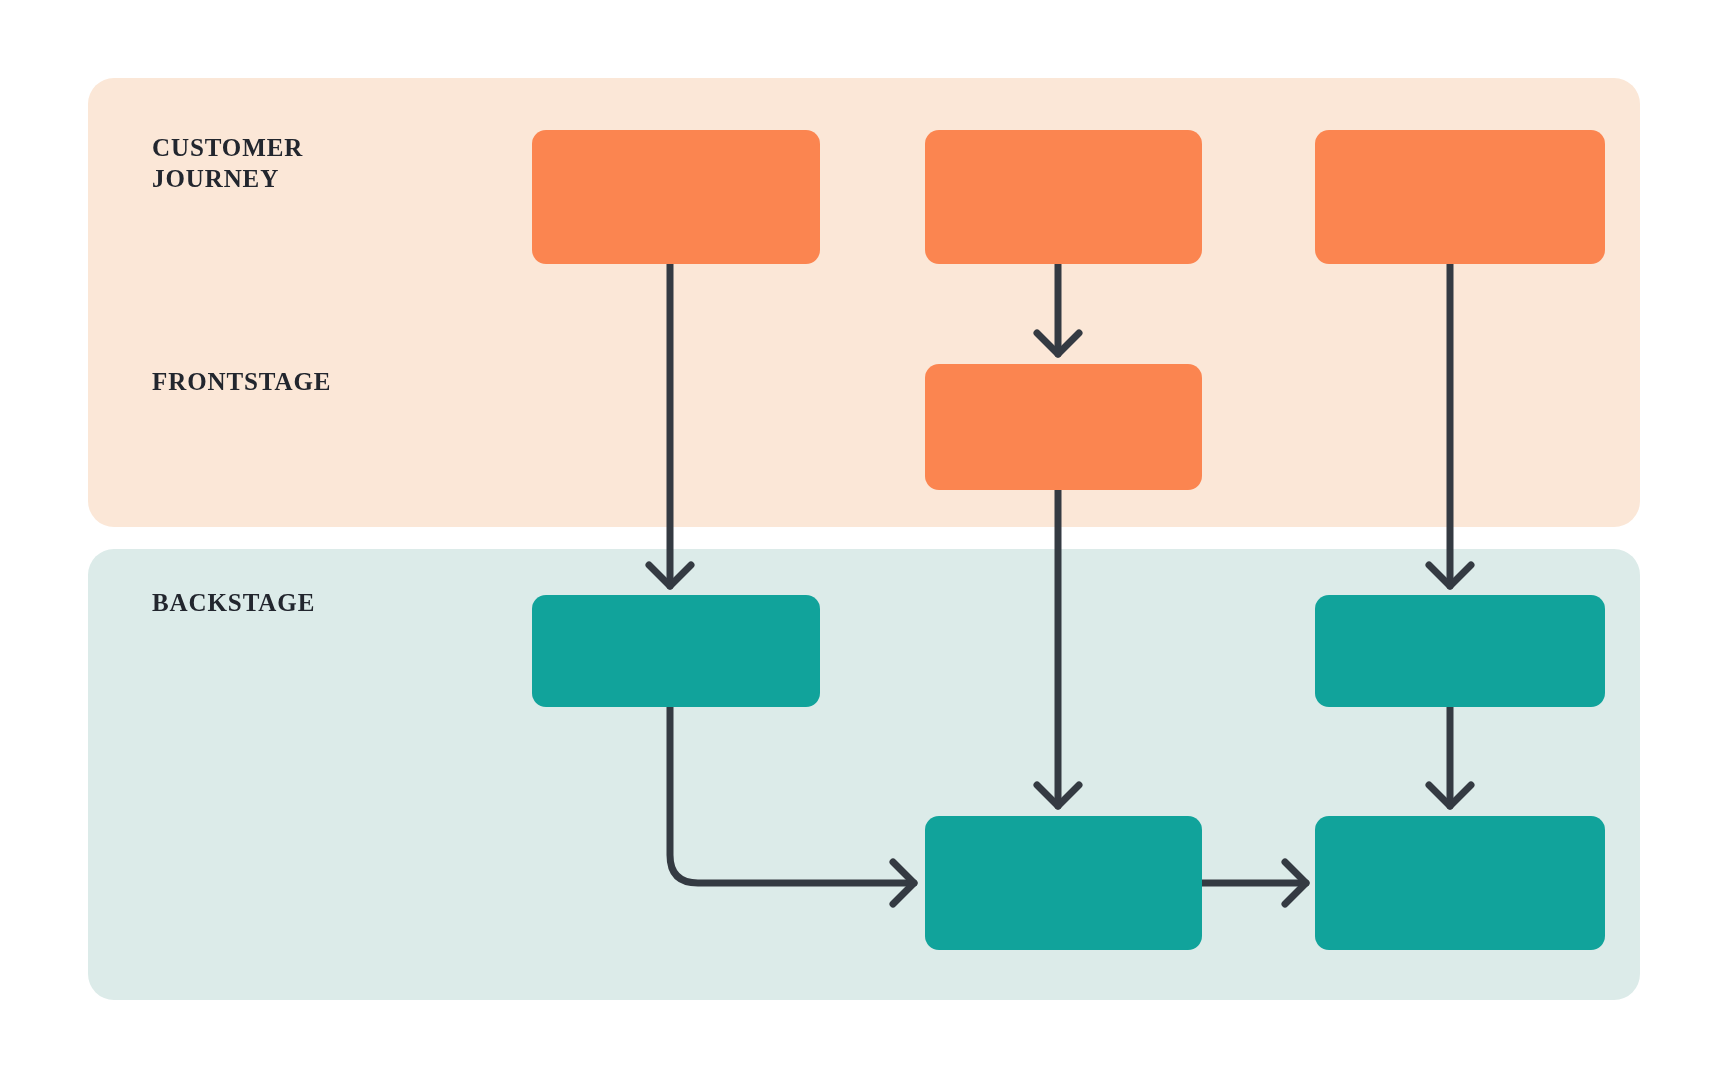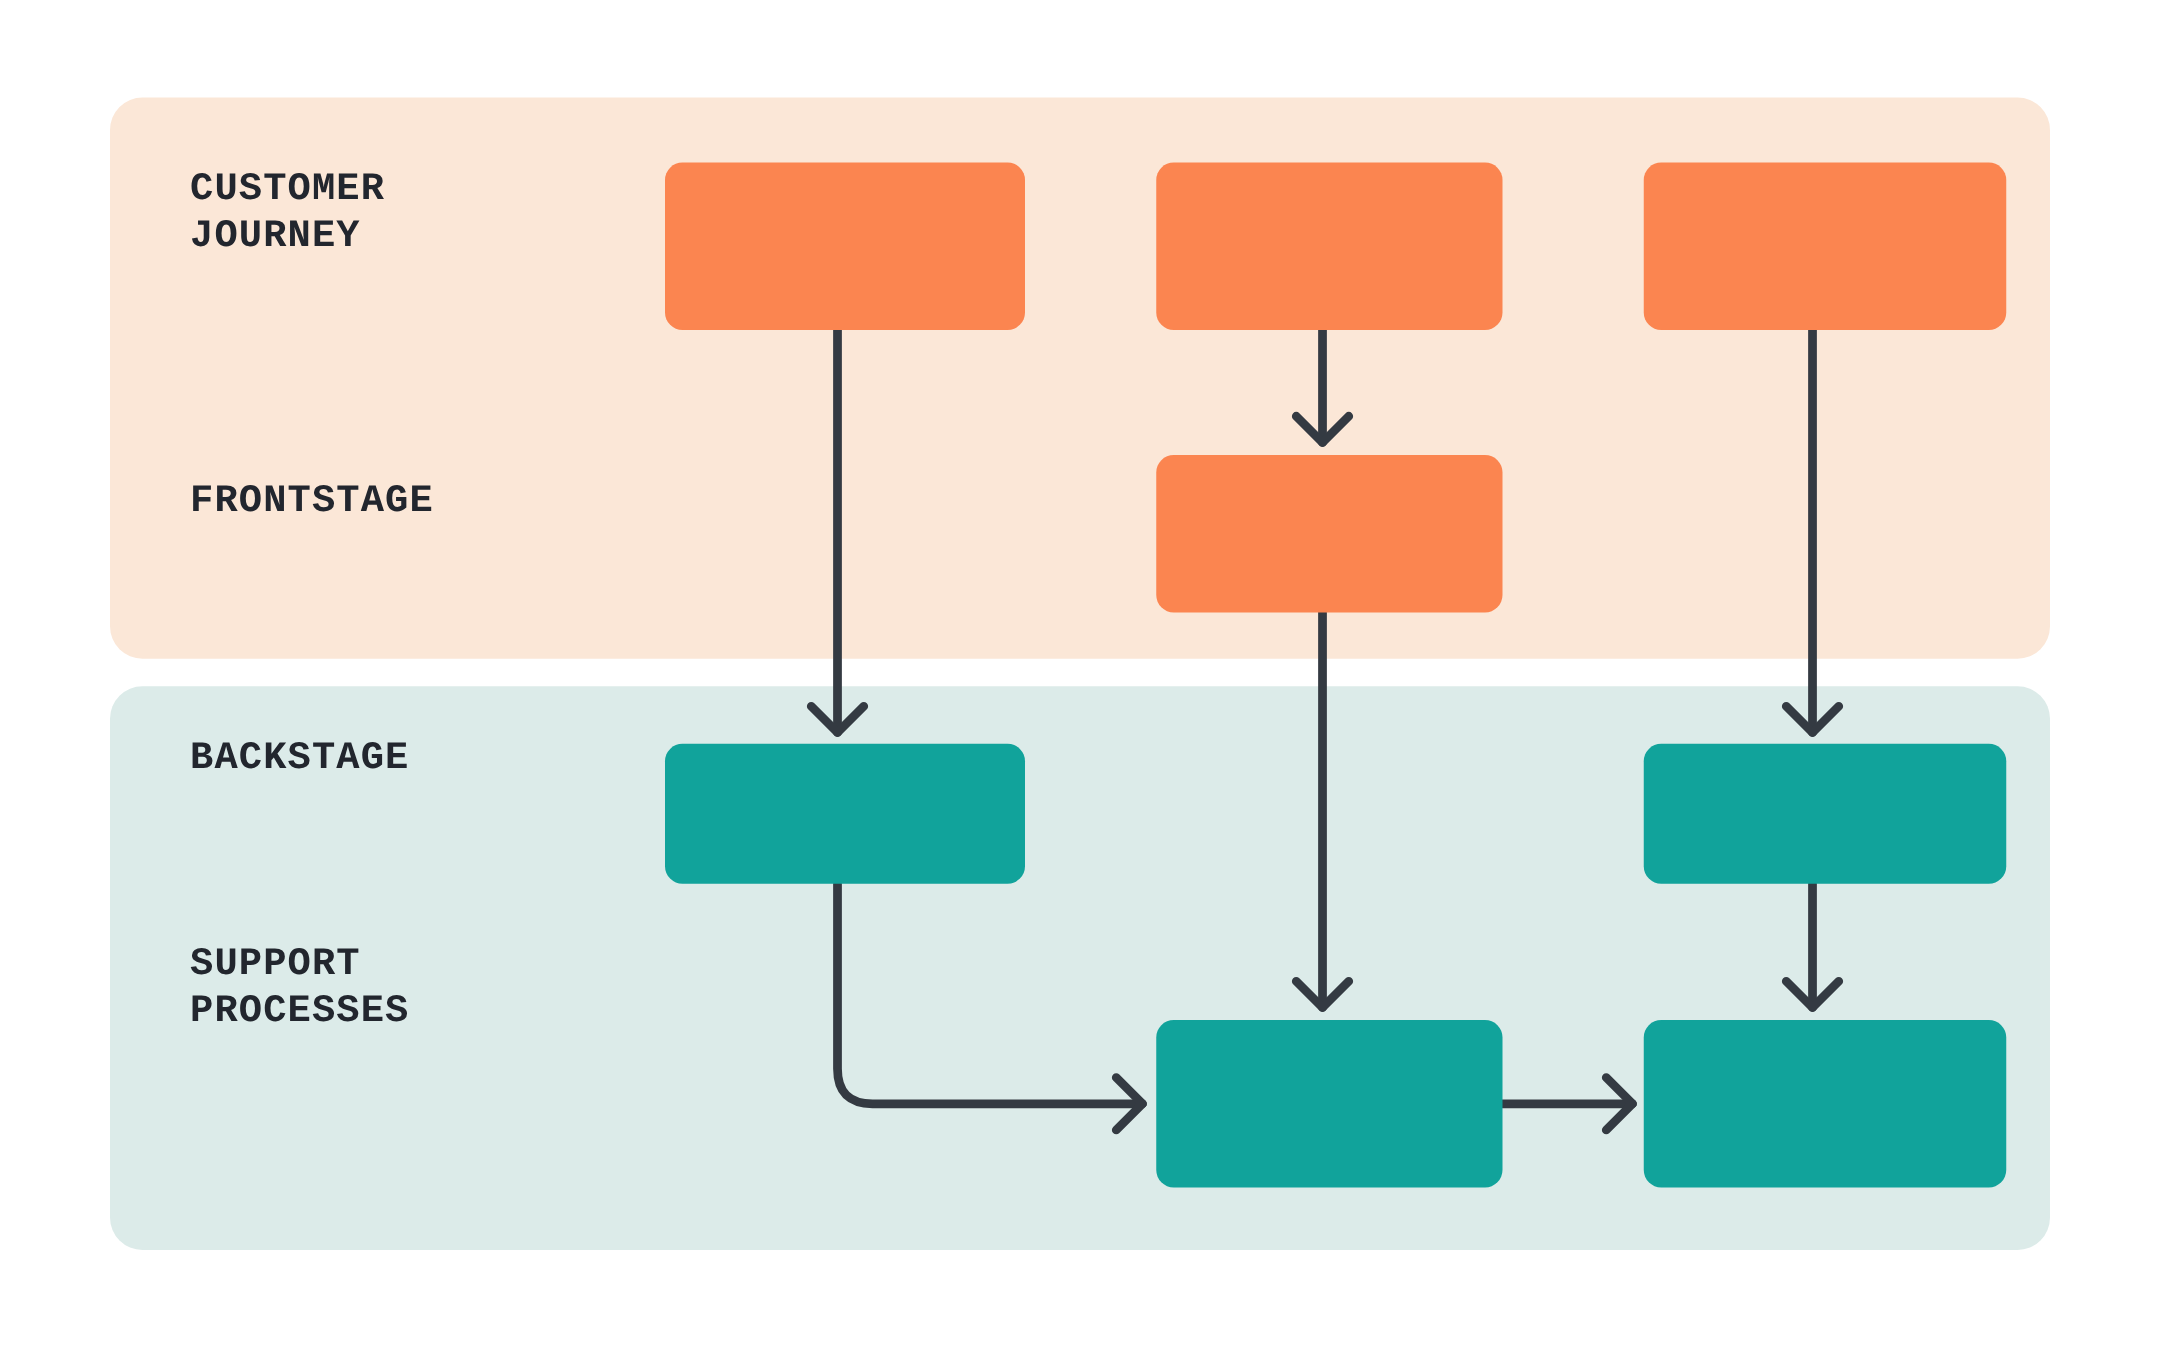--- a/index.html
+++ b/index.html
@@ -18,23 +18,23 @@
     width: 1728px;
     height: 1080px;
     background: #ffffff;
   }
   .band {
     position: absolute;
     border-radius: 26px;
   }
   .band-label {
     position: absolute;
-    font-family: Liberation Mono, monospace;
+    font-family: Liberation Serif, serif;
     font-weight: bold;
-    font-size: 31px;
+    font-size: 25px;
     letter-spacing: 0.9px;
     line-height: 1.22;
     color: #22262E;
     text-transform: uppercase;
     white-space: pre-line;
     user-select: none;
   }
   .node {
     position: absolute;
     border-radius: 14px;
@@ -54,24 +54,22 @@
 </head>
 <body>
 
 <div id="canvas">
 
   <div class="band" id="band-0" style="left: 88px; top: 78px; width: 1552px; height: 449px; background: rgb(251, 231, 215);"></div>
   <div class="band" id="band-1" style="left: 88px; top: 549px; width: 1552px; height: 451px; background: rgb(220, 235, 233);"></div>
 
   <div class="band-label" id="lane-0" style="left: 152px; top: 133px; color: rgb(34, 38, 46);">CUSTOMER
 JOURNEY</div>
-  <div class="band-label" id="lane-1" style="left: 152px; top: 383px; color: rgb(34, 38, 46);">FRONTSTAGE</div>
+  <div class="band-label" id="lane-1" style="left: 152px; top: 367px; color: rgb(34, 38, 46);">FRONTSTAGE</div>
   <div class="band-label" id="lane-2" style="left: 152px; top: 588px; color: rgb(34, 38, 46);">BACKSTAGE</div>
-  <div class="band-label" id="lane-3" style="left: 152px; top: 753px; color: rgb(34, 38, 46);">SUPPORT
-PROCESSES</div>
 
   <svg class="connector" viewBox="0 0 1728 1080" width="1728" height="1080" xmlns="http://www.w3.org/2000/svg">
     <g id="connector-paths" fill="none" stroke="#343A42" stroke-width="7" stroke-linecap="round" stroke-linejoin="round">
         <path d="M 670 264 L 670 586" stroke="#343A42"></path>
         <path d="M 649 565 L 670 586 L 691 565" stroke="#343A42"></path>
         <path d="M 1058 264 L 1058 354" stroke="#343A42"></path>
         <path d="M 1037 333 L 1058 354 L 1079 333" stroke="#343A42"></path>
         <path d="M 1450 264 L 1450 586" stroke="#343A42"></path>
         <path d="M 1429 565 L 1450 586 L 1471 565" stroke="#343A42"></path>
         <path d="M 1058 490 L 1058 806" stroke="#343A42"></path>

